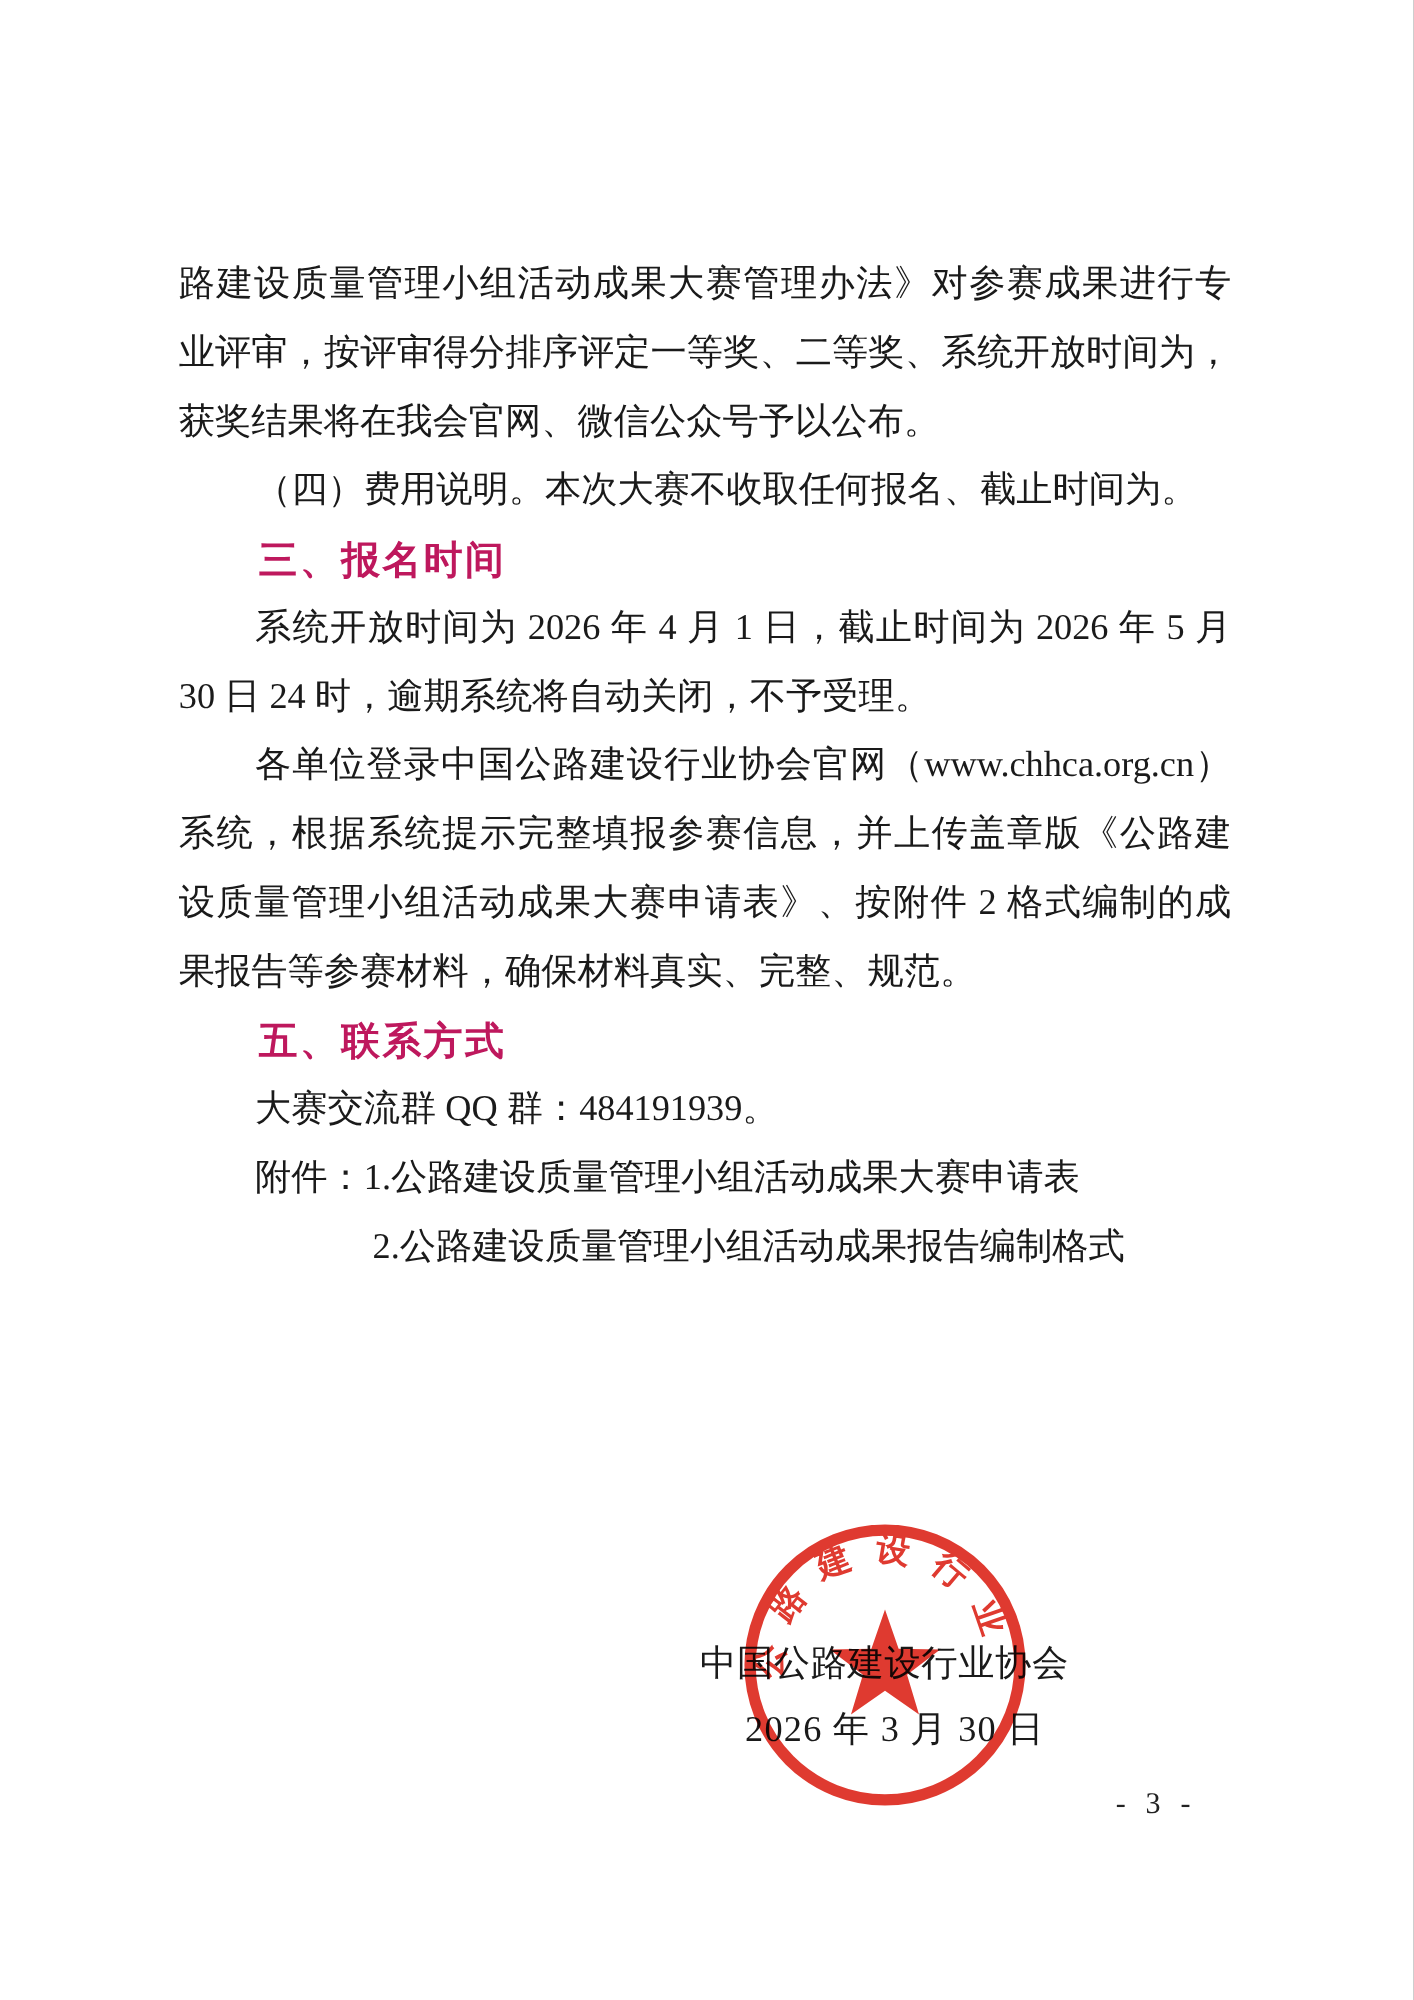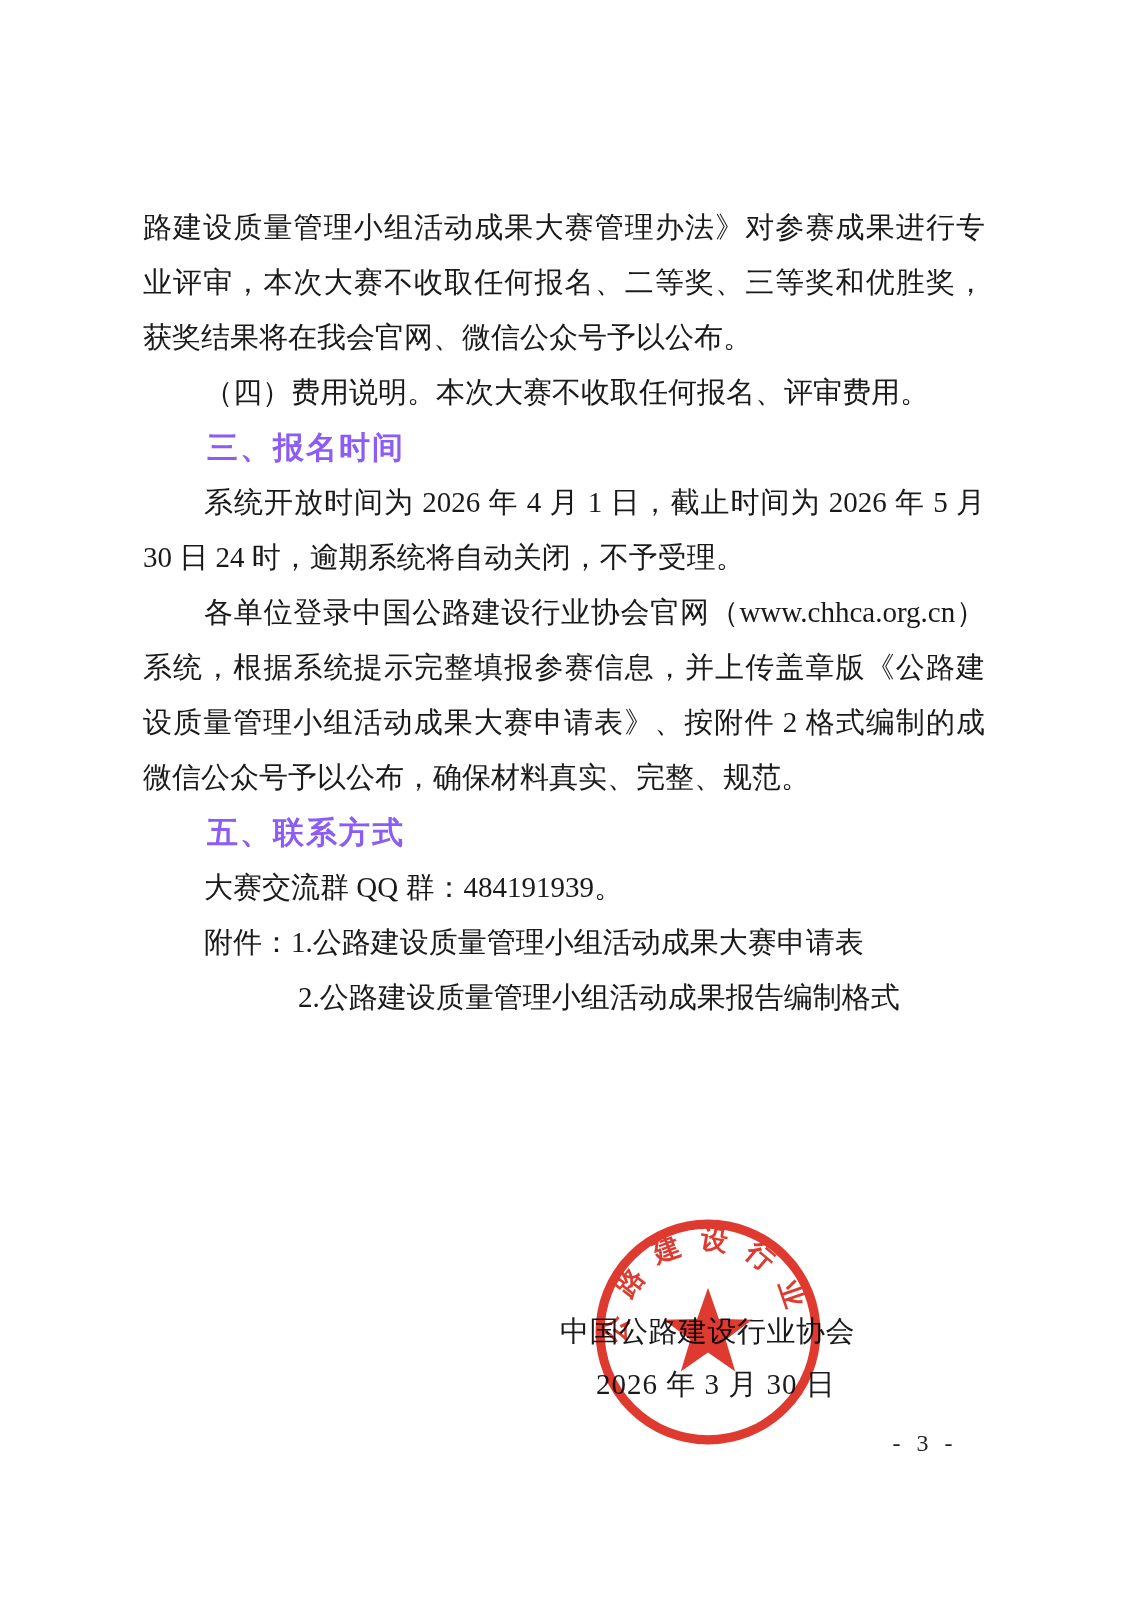--- a/index.html
+++ b/index.html
@@ -33,21 +33,21 @@
     white-space: normal;
   }
   .ind  { text-indent: 61px; }
   .ind2 { padding-left: 155px; }
   .h {
     font-family: "Liberation Sans", "DejaVu Sans", sans-serif;
     font-weight: bold;
     font-size: 31px;
     padding-left: 64px;
     letter-spacing: 2px;
-    color: #8b5cf6;
+    color: #be185d;
   }
   .signature-org {
     position: absolute;
     left: 560px;
     top: 1304px;
     height: 55px;
     line-height: 55px;
     font-size: 29px;
     letter-spacing: 0.5px;
     z-index: 1;
@@ -88,30 +88,30 @@
     font-weight: bold;
   }
 </style>
 </head>
 <body>
 
 <div class="page">
 
   <div class="doc">
     <div class="line j">路建设质量管理小组活动成果大赛管理办法》对参赛成果进行专</div>
-    <div class="line j">业评审，本次大赛不收取任何报名、二等奖、三等奖和优胜奖，</div>
+    <div class="line j">业评审，按评审得分排序评定一等奖、二等奖、系统开放时间为，</div>
     <div class="line">获奖结果将在我会官网、微信公众号予以公布。</div>
-    <div class="line ind">（四）费用说明。本次大赛不收取任何报名、评审费用。</div>
+    <div class="line ind">（四）费用说明。本次大赛不收取任何报名、截止时间为。</div>
     <div class="line h">三、报名时间</div>
     <div class="line j ind">系统开放时间为 2026 年 4 月 1 日，截止时间为 2026 年 5 月</div>
     <div class="line">30 日 24 时，逾期系统将自动关闭，不予受理。</div>
     <div class="line j ind">各单位登录中国公路建设行业协会官网（www.chhca.org.cn）</div>
     <div class="line j">系统，根据系统提示完整填报参赛信息，并上传盖章版《公路建</div>
     <div class="line j">设质量管理小组活动成果大赛申请表》、按附件 2 格式编制的成</div>
-    <div class="line">微信公众号予以公布，确保材料真实、完整、规范。</div>
+    <div class="line">果报告等参赛材料，确保材料真实、完整、规范。</div>
     <div class="line h">五、联系方式</div>
     <div class="line ind">大赛交流群 QQ 群：484191939。</div>
     <div class="line ind">附件：1.公路建设质量管理小组活动成果大赛申请表</div>
     <div class="line ind2">2.公路建设质量管理小组活动成果报告编制格式</div>
   </div>
 
   <div class="signature-org">中国公路建设行业协会</div>
   <div class="signature-date">2026 年 3 月 30 日</div>
   <div class="page-number">- 3 -</div>
 

